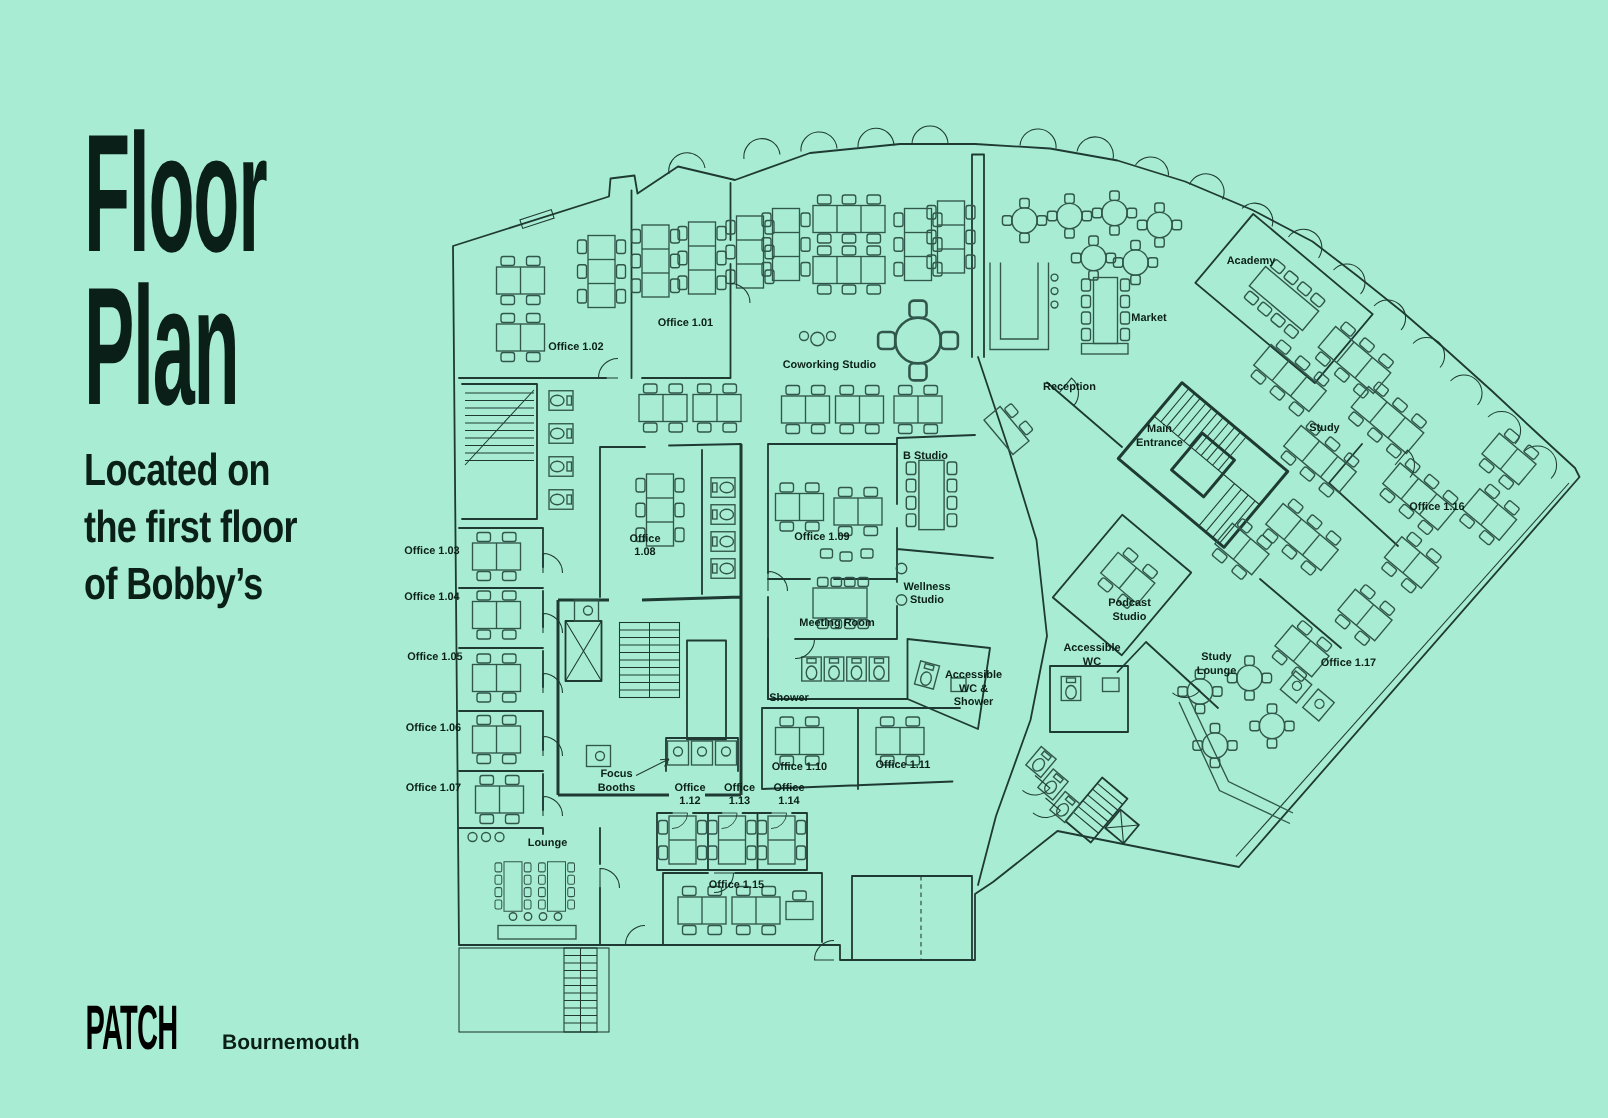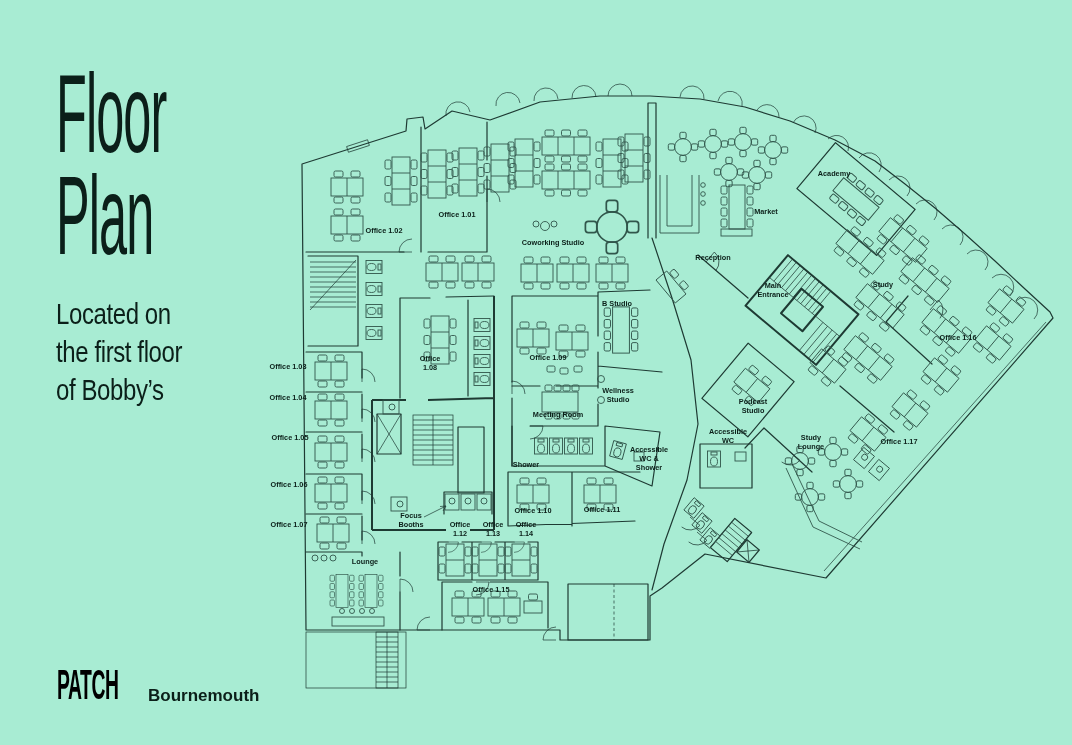--- a/index.html
+++ b/index.html
@@ -8,41 +8,41 @@
     --furn:#31564b;
     --text:#0b1f19;
   }
   html,body{margin:0;padding:0;}
   body{
     width:1072px;height:745px;position:relative;overflow:hidden;
     background:var(--background);
     font-family:"Liberation Sans",sans-serif;
   }
   .title{
-    position:absolute;left:56px;top:63px;
-    font-size:112px;line-height:102px;font-weight:400;color:var(--text);
+    position:absolute;left:56px;top:78px;
+    font-size:112px;line-height:102px;font-weight:700;color:var(--text);
     letter-spacing:-2px;
   }
   .title .t-line{display:inline-block;transform:scaleX(0.45);transform-origin:0 80%;}
   .subtitle{
     position:absolute;left:56px;top:295px;
-    font-size:30px;line-height:38px;font-weight:400;color:var(--text);
+    font-size:30px;line-height:38px;font-weight:700;color:var(--text);
     letter-spacing:-0.5px;
   }
   .subtitle .t-line{display:inline-block;transform:scaleX(0.80);transform-origin:0 80%;}
   .brand{
     position:absolute;left:57px;top:664px;
     font-size:42px;line-height:42px;font-weight:700;color:#000;
     letter-spacing:-1px;
     text-decoration:underline;
   }
   .brand .t-line{display:inline-block;transform:scaleX(0.46);transform-origin:0 80%;}
   .location{
     position:absolute;left:148px;top:686px;
-    font-size:17px;font-weight:700;color:var(--text);
+    font-size:14px;font-weight:700;color:var(--text);
   }
   svg{position:absolute;left:0;top:0;}
   .w{stroke:var(--wall);fill:none;stroke-width:1.2;stroke-linejoin:round;stroke-linecap:round;}
   .w2{stroke:var(--wall);fill:none;stroke-width:2;stroke-linejoin:round;}
   .w0{stroke:var(--wall);fill:none;stroke-width:0.7;}
   .f{stroke:var(--furn);fill:none;stroke-width:0.9;}
   .dash{stroke-dasharray:3,2.5;}
   .lbl{font-family:"Liberation Sans",sans-serif;font-size:7.3px;font-weight:700;
        fill:var(--text);text-anchor:middle;stroke:none;}
 </style>

